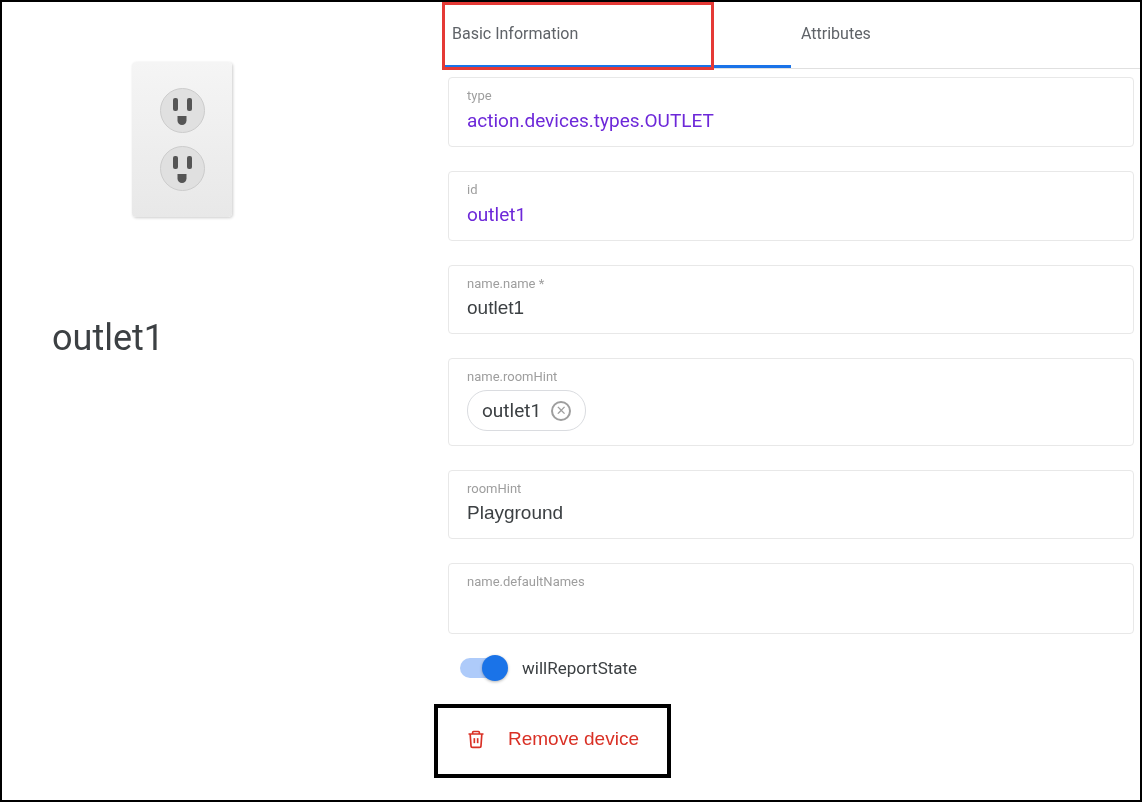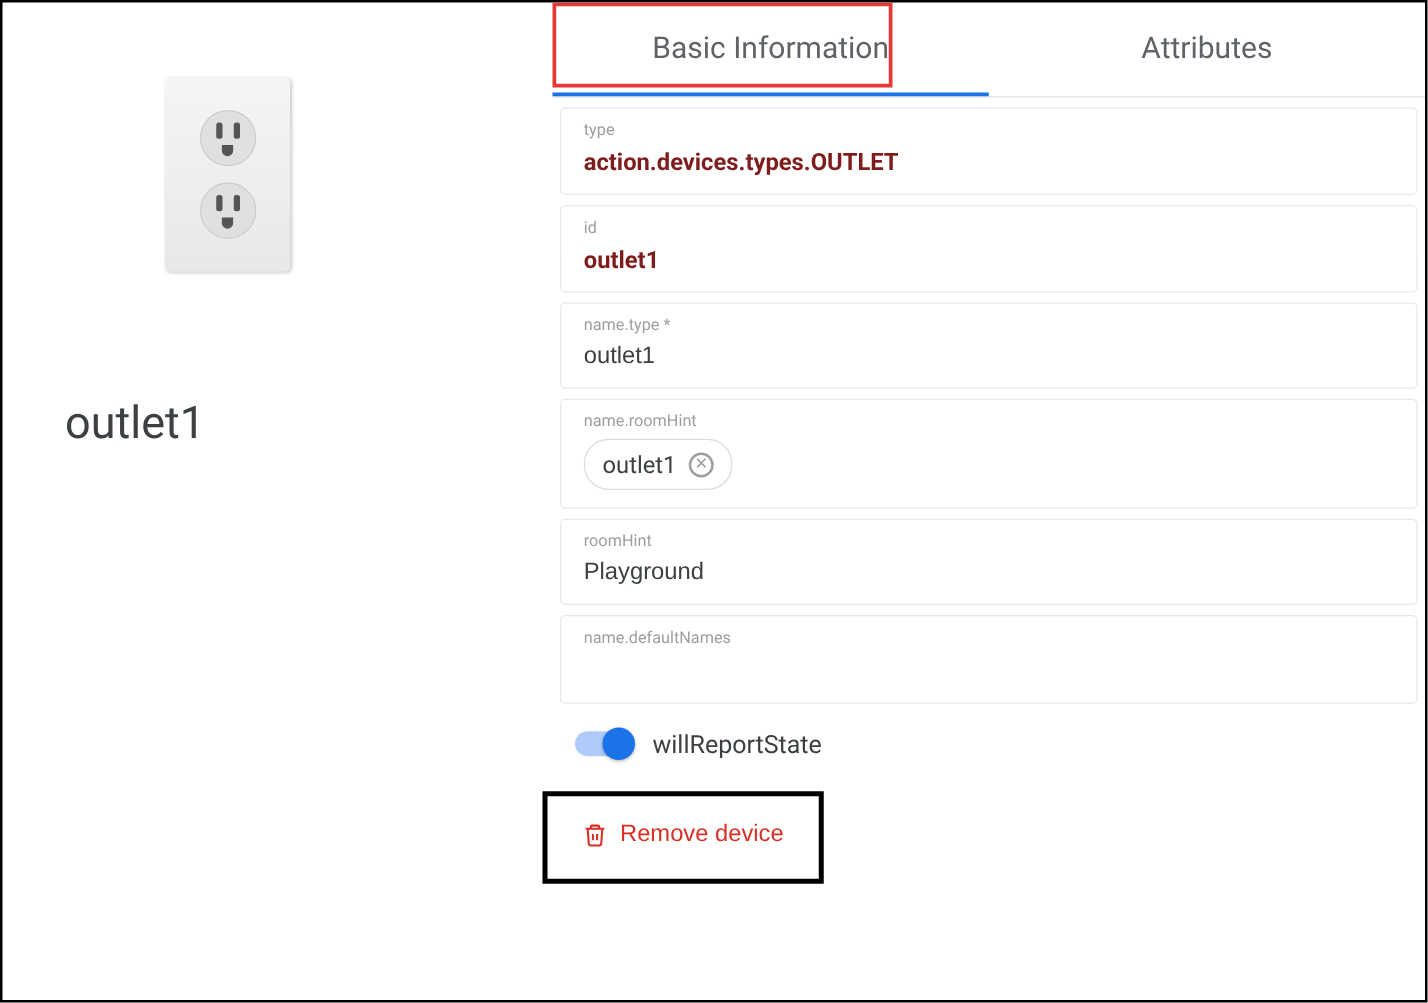--- a/index.html
+++ b/index.html
@@ -73,23 +73,23 @@
       display: flex;
       flex-direction: column;
     }
     .tabs {
       display: flex;
       border-bottom: 1px solid #e0e0e0;
       position: relative;
     }
     .tab {
       flex: 1;
-      text-align: center;
+      text-align: left;
       padding: 22px 10px;
-      font-size: 24px;
+      font-size: 16px;
       color: #5f6368;
       cursor: pointer;
     }
     .tab.active {
       color: #5f6368;
       border-bottom: 3px solid #1a73e8;
     }
     .tab-highlight-box {
       position: absolute;
       top: 0;
@@ -98,42 +98,42 @@
       height: 68px;
       border: 3px solid #e53935;
       pointer-events: none;
     }
     .form-area {
       padding: 0;
     }
     .field {
       border: 1px solid #e8e8e8;
       border-radius: 4px;
-      margin: 8px 6px;
+      margin: 24px 6px;
       padding: 10px 18px 14px 18px;
       position: relative;
       background: #fff;
     }
     .field.first { margin-top: 8px; }
     .field-label {
       font-size: 13px;
       color: #9e9e9e;
       margin-bottom: 6px;
       display: block;
     }
     .field-value {
       font-size: 19px;
       color: #3c4043;
       font-weight: 400;
       border: none;
       outline: none;
       width: 100%;
       background: transparent;
     }
-    .field-value.muted { color: #7f1d1d; font-weight: bold; }
+    .field-value.muted { color: #6d28d9; }
     .field-value.empty { min-height: 24px; }
     .chip {
       display: inline-flex;
       align-items: center;
       border: 1px solid #dadce0;
       border-radius: 20px;
       padding: 8px 14px;
       font-size: 19px;
       color: #3c4043;
       gap: 10px;
@@ -169,34 +169,34 @@
       width: 26px;
       height: 26px;
       background: #1a73e8;
       border-radius: 50%;
       position: absolute;
       right: -2px;
       top: -3px;
       box-shadow: 0 1px 3px rgba(0,0,0,0.3);
     }
     .toggle-label {
-      font-size: 20px;
+      font-size: 17px;
       color: #3c4043;
       text-align: right;
     }
     .remove-wrap {
       border: 4px solid #000;
       display: inline-block;
       margin: 6px 0 0 -8px;
       padding: 20px 28px;
     }
     .remove-btn {
       display: inline-flex;
       align-items: center;
-      gap: 10px;
+      gap: 22px;
       color: #d93025;
       font-size: 19px;
       font-weight: 500;
       cursor: pointer;
       background: none;
       border: none;
     }
     .trash-icon {
       width: 20px;
       height: 22px;
@@ -230,21 +230,21 @@
       <span class="field-label">type</span>
       <div class="field-value muted">action.devices.types.OUTLET</div>
     </div>
 
     <div class="field">
       <span class="field-label">id</span>
       <div class="field-value muted">outlet1</div>
     </div>
 
     <div class="field">
-      <span class="field-label">name.type *</span>
+      <span class="field-label">name.name *</span>
       <input class="field-value" value="outlet1" style="">
     </div>
 
     <div class="field">
       <span class="field-label">name.roomHint</span>
       <div class="chip">
         <span>outlet1</span>
         <span class="chip-remove">✕</span>
       </div>
     </div>

